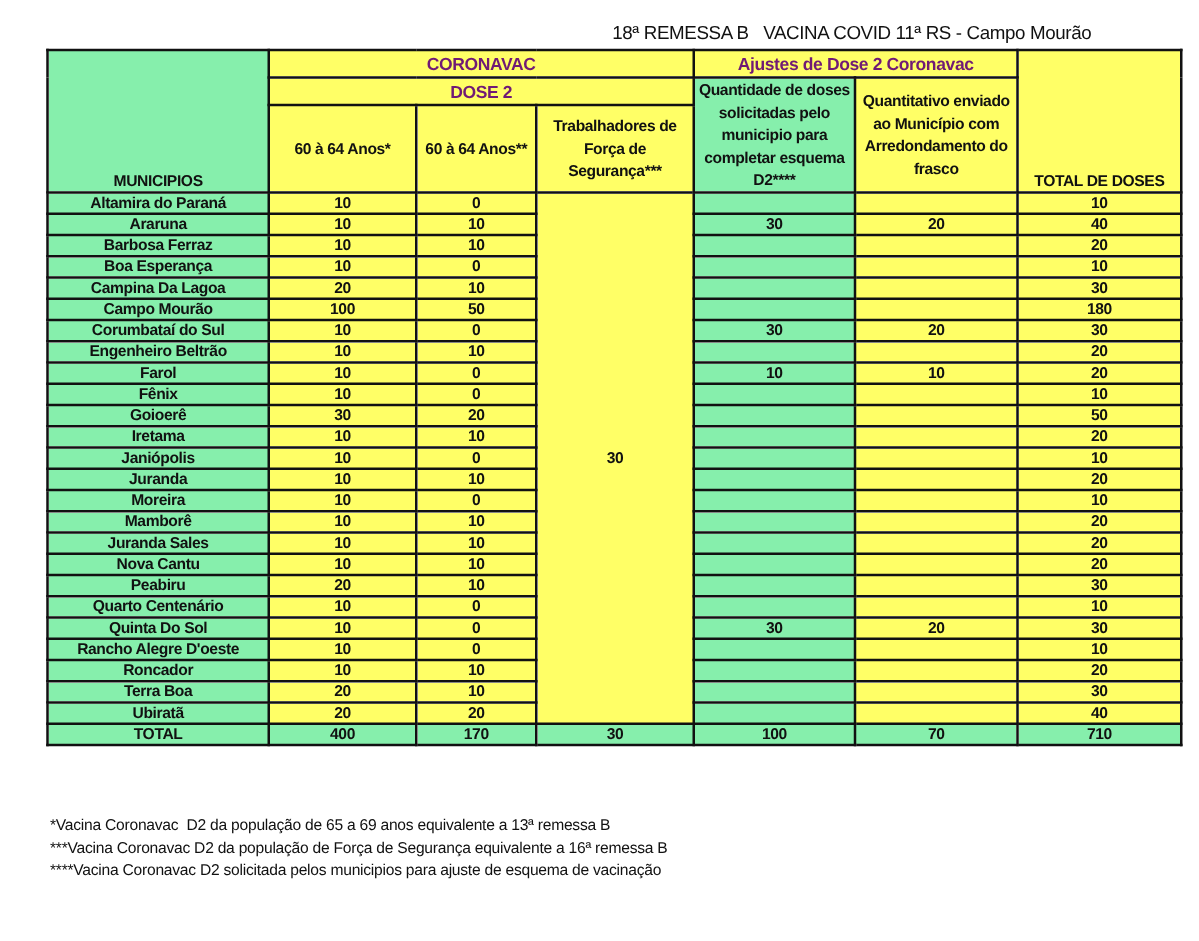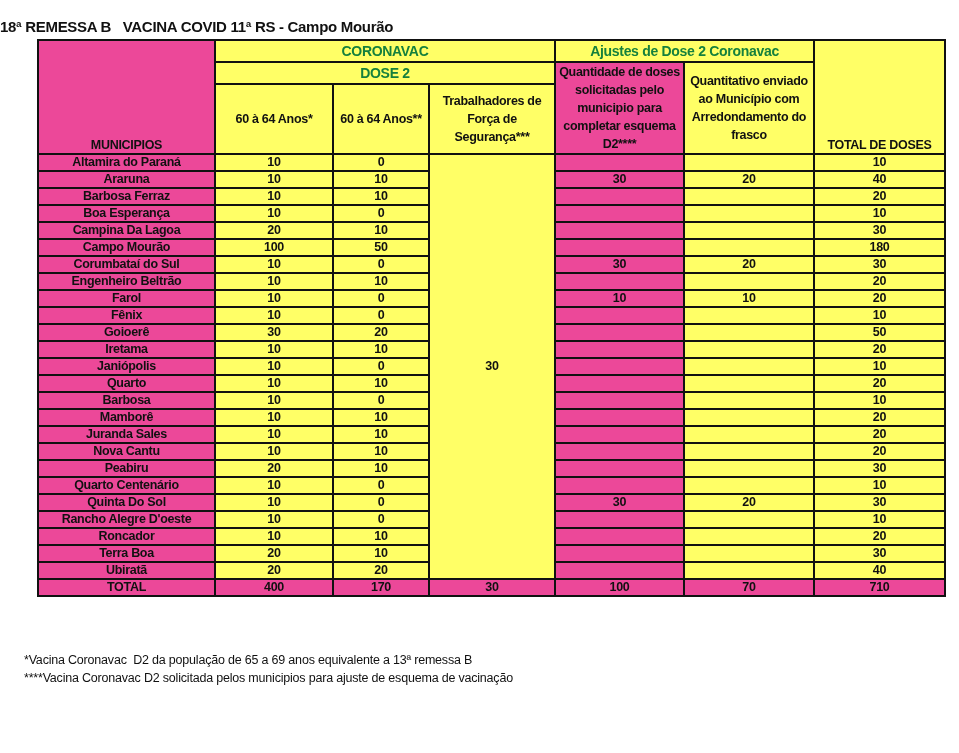--- a/index.html
+++ b/index.html
@@ -1,26 +1,26 @@
 <!DOCTYPE html>
 <html><head>
 <meta charset="utf-8">
 <style>
   html, body { margin:0; padding:0; background:#ffffff; }
   body { width:959px; height:753px; position:relative; font-family:"Liberation Sans", sans-serif; color:#111; overflow:hidden; }
-  .title { position:absolute; left:0; top:18px; width:873px; text-align:left; font-weight:bold; font-size:15px; letter-spacing:-0.3px; white-space:pre; }
+  .title { position:absolute; left:0; top:18px; width:873px; text-align:right; font-weight:normal; font-size:15px; letter-spacing:-0.3px; white-space:pre; }
   table.sheet { position:absolute; left:37px; top:39px; border-collapse:collapse; table-layout:fixed; font-size:12.5px; font-weight:bold; letter-spacing:-0.3px; }
   table.sheet td { border:2px solid #111; padding:0 3px; height:15px; line-height:15px; text-align:center; white-space:nowrap; overflow:hidden; }
   .y { background:#ffff66; }
-  .g { background:#ec4899; }
-  .orange { color:#15803d; font-size:14px; }
+  .g { background:#86efac; }
+  .orange { color:#701a75; font-size:14px; }
   .muni { text-align:left; }
   .hdr-wrap { white-space:normal !important; line-height:18px !important; vertical-align:middle; }
   .bottom { vertical-align:bottom; }
-  .footnotes { position:absolute; left:24px; top:651px; font-size:12.5px; line-height:18px; letter-spacing:-0.2px; }
+  .footnotes { position:absolute; left:40px; top:651px; font-size:12.5px; line-height:18px; letter-spacing:-0.2px; }
   .footnotes div { white-space:pre; }
 </style>
 </head>
 <body>
 
 <div class="title">18ª REMESSA B   VACINA COVID 11ª RS - Campo Mourão</div>
 
 <table class="sheet">
   <colgroup>
     <col style="width:177px">
@@ -147,29 +147,29 @@
       </tr>
       <tr>
         <td class="g muni">Janiópolis</td>
         <td class="y">10</td>
         <td class="y">0</td>
         <td class="g"></td>
         <td class="y"></td>
         <td class="y">10</td>
       </tr>
       <tr>
-        <td class="g muni">Quarto</td>
-        <td class="y">10</td>
-        <td class="y">10</td>
-        <td class="g"></td>
-        <td class="y"></td>
-        <td class="y">20</td>
-      </tr>
-      <tr>
-        <td class="g muni">Barbosa</td>
+        <td class="g muni">Juranda</td>
+        <td class="y">10</td>
+        <td class="y">10</td>
+        <td class="g"></td>
+        <td class="y"></td>
+        <td class="y">20</td>
+      </tr>
+      <tr>
+        <td class="g muni">Moreira</td>
         <td class="y">10</td>
         <td class="y">0</td>
         <td class="g"></td>
         <td class="y"></td>
         <td class="y">10</td>
       </tr>
       <tr>
         <td class="g muni">Mamborê</td>
         <td class="y">10</td>
         <td class="y">10</td>
@@ -256,14 +256,15 @@
         <td class="g ">30</td>
         <td class="g ">100</td>
         <td class="g ">70</td>
         <td class="g ">710</td>
       </tr>
     </tbody>
 </table>
 
 <div class="footnotes">
   <div>*Vacina Coronavac  D2 da população de 65 a 69 anos equivalente a 13ª remessa B</div>
+  <div>***Vacina Coronavac D2 da população de Força de Segurança equivalente a 16ª remessa B</div>
   <div>****Vacina Coronavac D2 solicitada pelos municipios para ajuste de esquema de vacinação</div>
 </div>
 
 </body></html>

